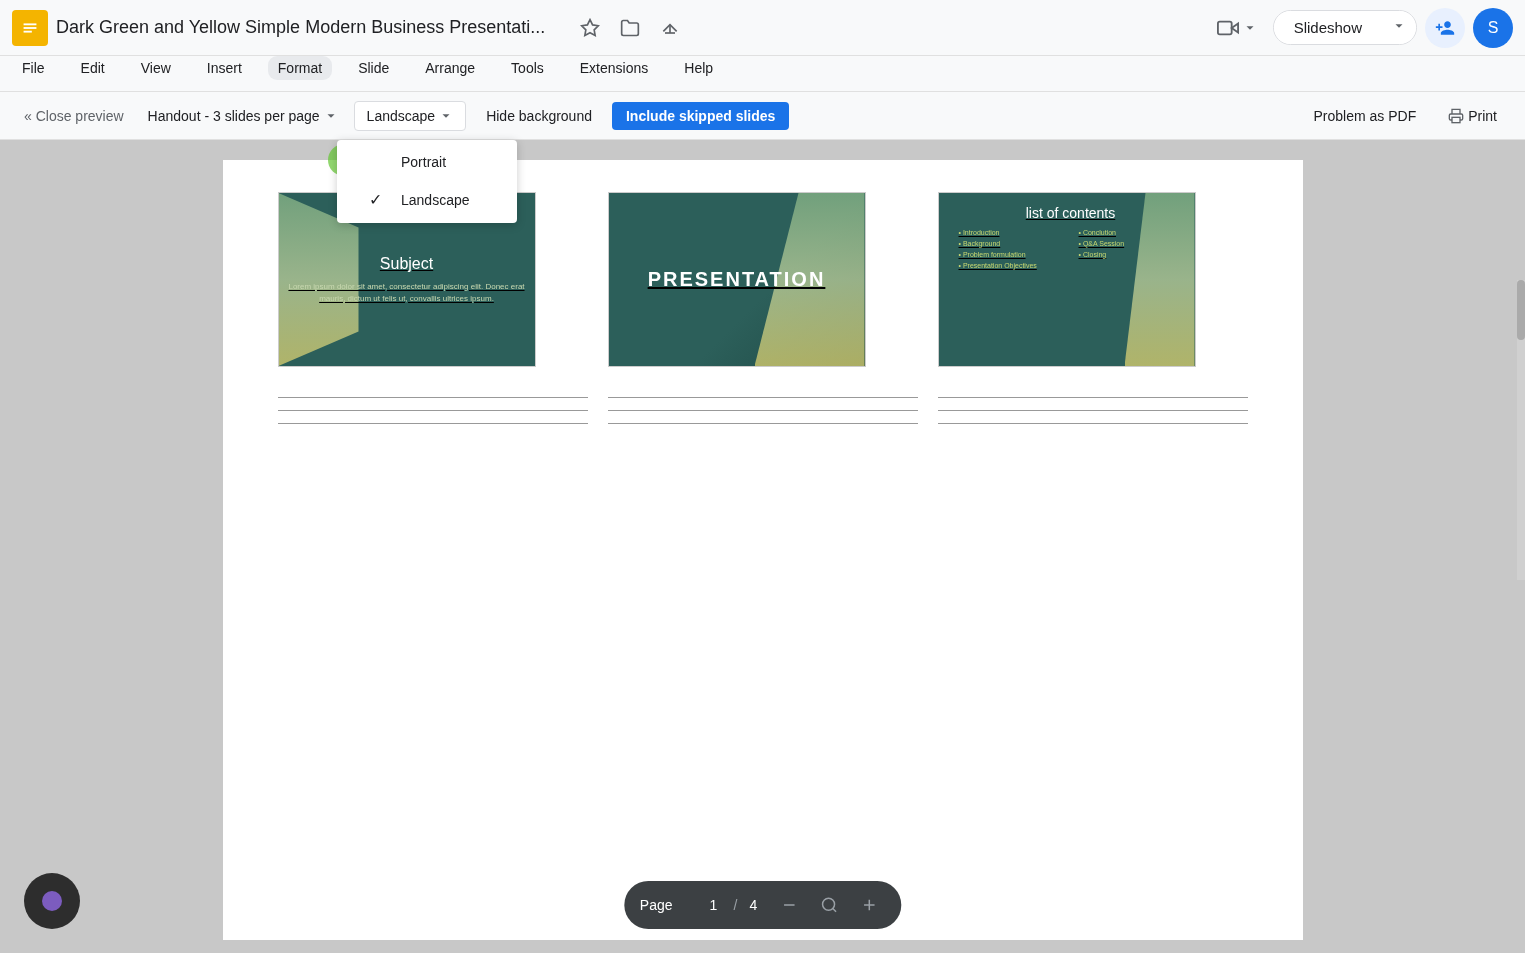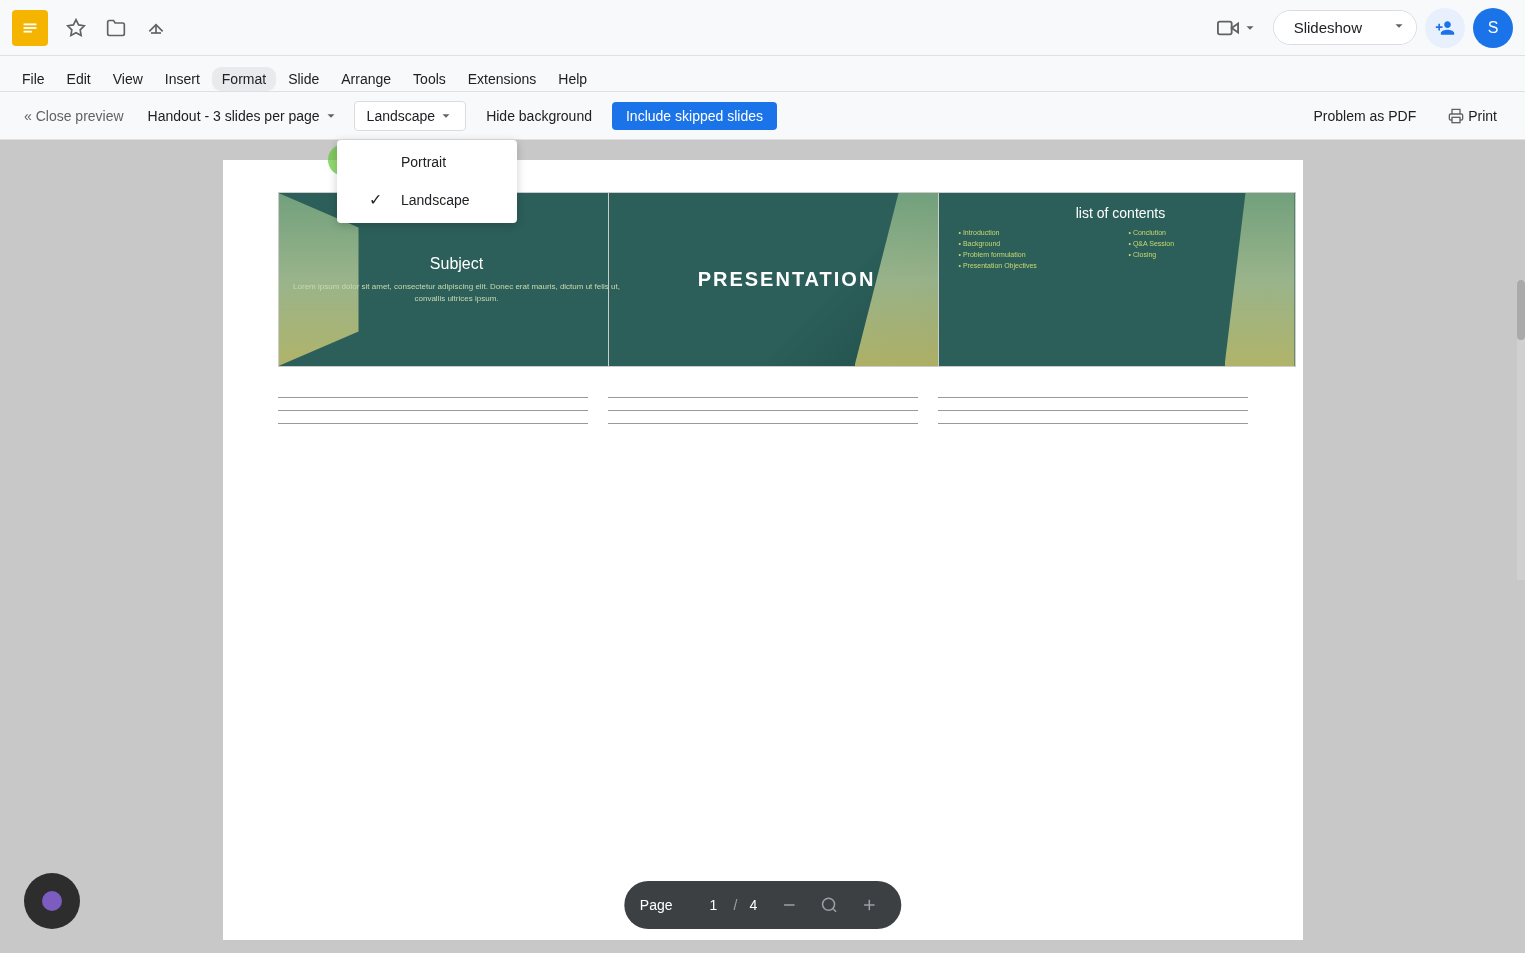--- a/index.html
+++ b/index.html
@@ -74,25 +74,25 @@
     .avatar-btn {
       width: 40px; height: 40px; border-radius: 50%;
       background: #1a73e8; border: none; cursor: pointer;
       color: white; font-weight: 500; font-size: 16px;
       display: flex; align-items: center; justify-content: center;
     }
 
     
     .menu-bar {
       display: flex;
-      align-items: flex-end;
+      align-items: flex-start;
       background: #f8f9fa;
       height: 36px;
       padding: 0 12px;
-      gap: 2px;
+      gap: 16px;
       border-bottom: 1px solid #e0e0e0;
     }
     .menu-item {
       padding: 4px 10px;
       font-size: 14px;
       color: #202124;
       cursor: pointer;
       border-radius: 4px;
       border: none; background: transparent;
     }
@@ -133,21 +133,21 @@
     .toolbar-btn {
       padding: 6px 12px;
       background: transparent; border: none; cursor: pointer;
       font-size: 14px; color: #202124; border-radius: 4px;
     }
 
     .include-skipped-btn {
       padding: 6px 14px;
       background: #1a73e8; color: white;
       border: none; cursor: pointer; border-radius: 4px;
-      font-size: 14px; font-weight: 400;
+      font-size: 14px; font-weight: 700;
     }
 
     .download-pdf-btn {
       padding: 6px 12px;
       background: transparent; border: none; cursor: pointer;
       font-size: 14px; color: #202124; border-radius: 4px;
     }
 
     .print-btn {
       display: flex; align-items: center; gap: 4px;
@@ -203,28 +203,29 @@
       margin-top: 8px;
     }
 
     .slide-card {
       width: 310px;
       display: flex;
       flex-direction: column;
     }
 
     .slide-thumb {
-      width: 358px;
+      width: 258px;
       height: 175px;
       background: #2c5f5a;
       border: 1px solid #ccc;
       overflow: hidden;
       position: relative;
       display: flex; align-items: center; justify-content: center;
       flex-shrink: 0;
+      text-decoration: underline;
     }
 
     
     .slide1-bg {
       width: 100%; height: 100%;
       background: linear-gradient(135deg, #2c5f5a 60%, #1e4a45 100%);
       position: relative;
       display: flex; align-items: center; justify-content: center;
     }
     .slide1-deco {
@@ -427,20 +428,21 @@
 
 <div class="top-bar">
   <div class="app-icon">
     <svg width="22" height="22" viewBox="0 0 24 24" fill="none">
       <rect x="2" y="2" width="20" height="20" rx="3" fill="#f4b400"></rect>
       <rect x="5" y="7" width="14" height="2" fill="white"></rect>
       <rect x="5" y="11" width="14" height="2" fill="white"></rect>
       <rect x="5" y="15" width="9" height="2" fill="white"></rect>
     </svg>
   </div>
+  <span class="doc-title">Dark Green and Yellow Simple Modern Business Presentati...</span>
   <div class="top-icons">
     <button class="icon-btn" title="Star">
       <svg width="20" height="20" viewBox="0 0 24 24" fill="none" stroke="#5f6368" stroke-width="2">
         <polygon points="12,2 15.09,8.26 22,9.27 17,14.14 18.18,21.02 12,17.77 5.82,21.02 7,14.14 2,9.27 8.91,8.26"></polygon>
       </svg>
     </button>
     <button class="icon-btn" title="Move to folder">
       <svg width="20" height="20" viewBox="0 0 24 24" fill="none" stroke="#5f6368" stroke-width="2">
         <path d="M22 19a2 2 0 0 1-2 2H4a2 2 0 0 1-2-2V5a2 2 0 0 1 2-2h5l2 3h9a2 2 0 0 1 2 2z"></path>
       </svg>

